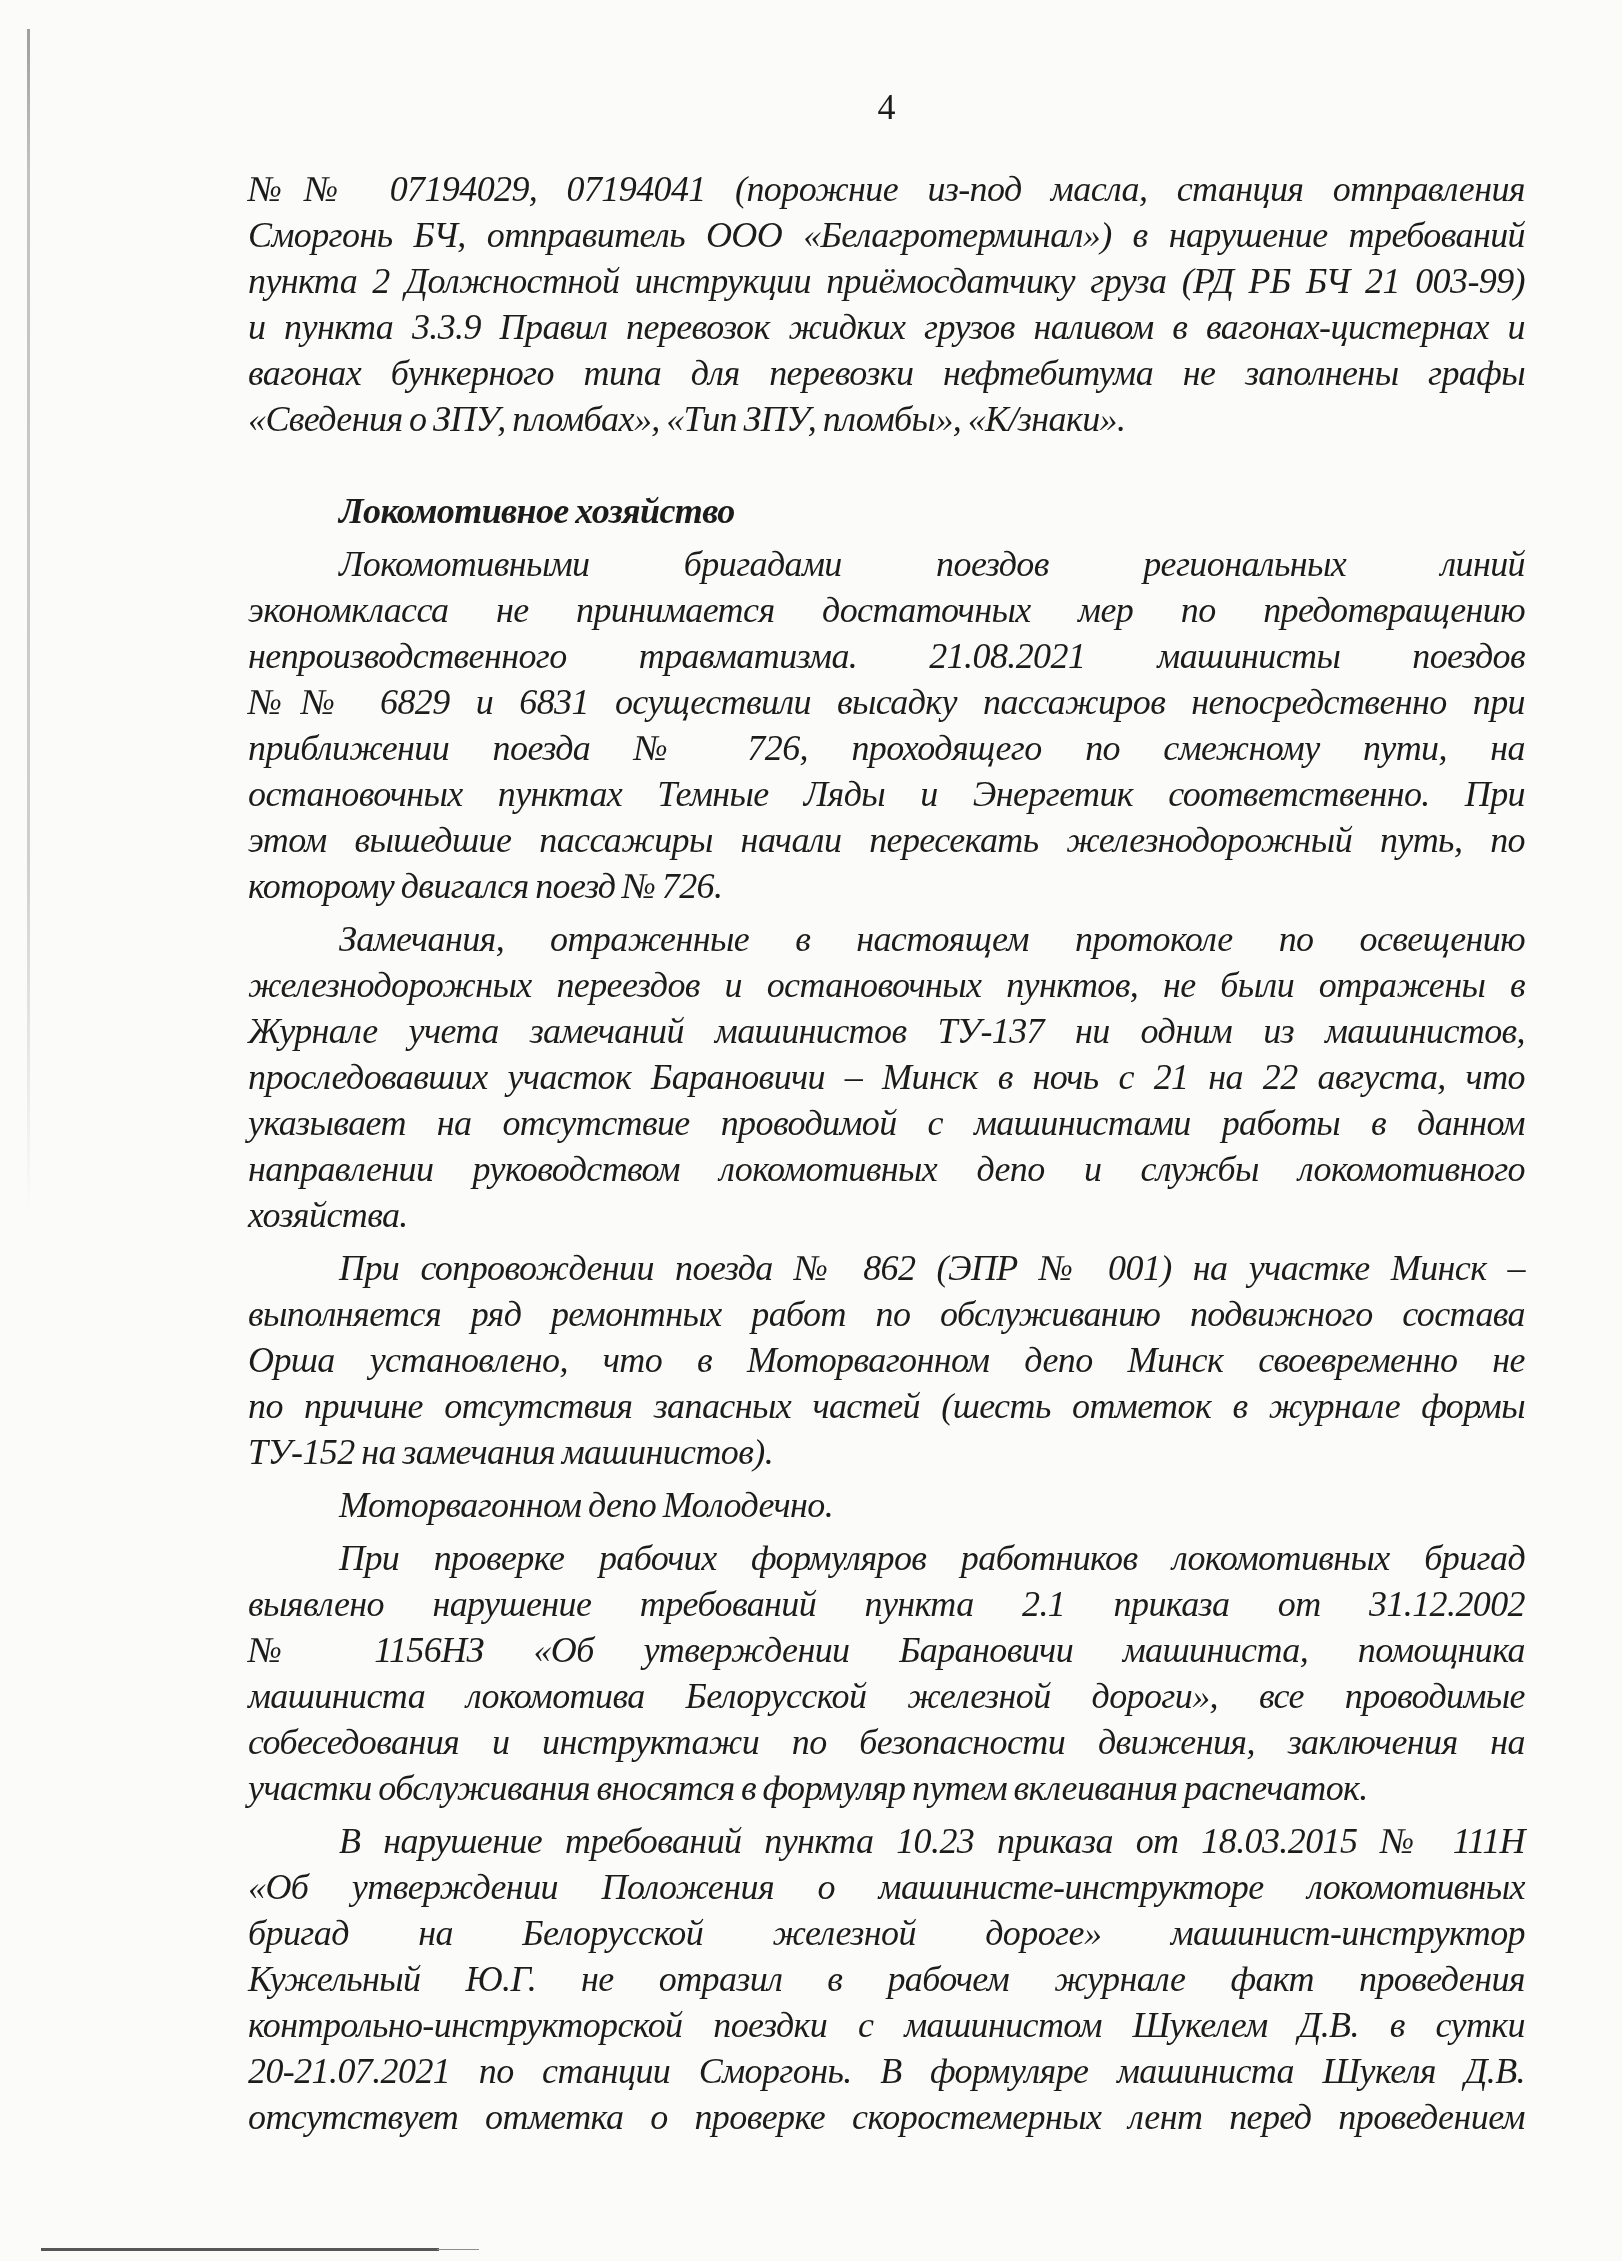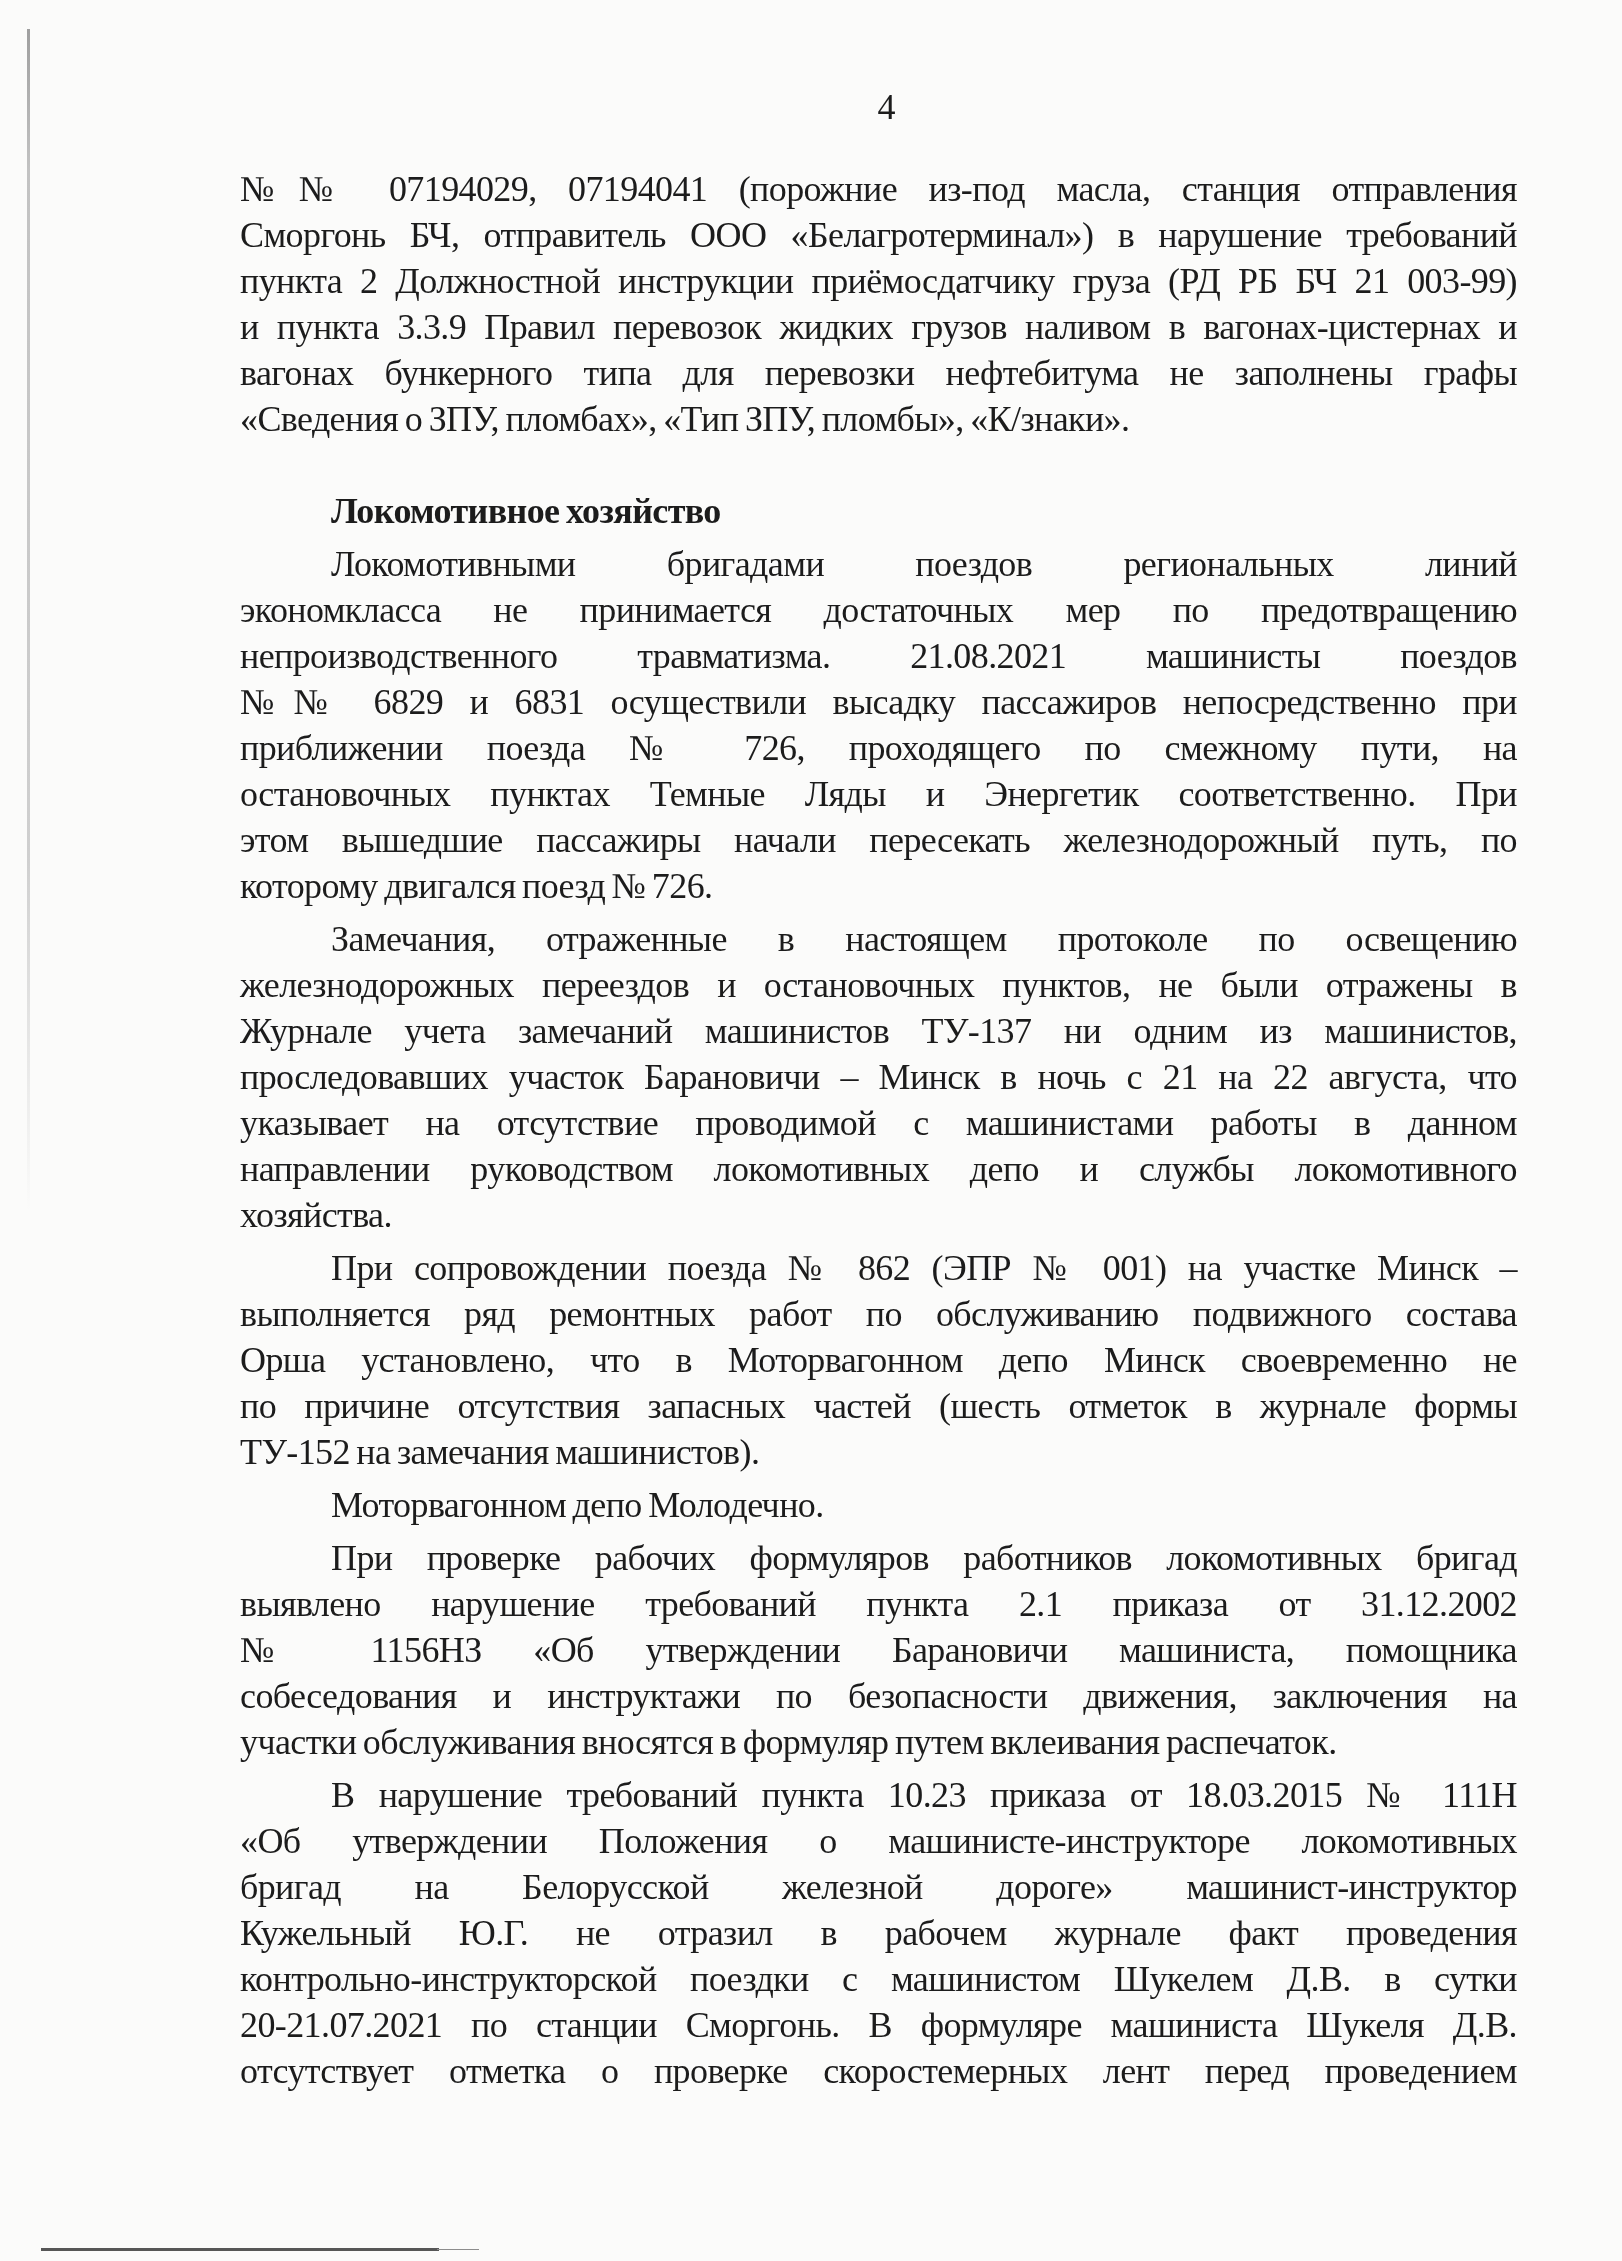--- a/index.html
+++ b/index.html
@@ -47,27 +47,28 @@
     position: absolute;
     left: 248px;
     top: 88px;
     width: 1277px;
     text-align: center;
     font-size: 36px;
     line-height: 38px;
   }
   .column {
     position: absolute;
-    left: 240px;
+    left: 248px;
     top: 166px;
     width: 1277px;
     font-size: 36px;
     line-height: 46px;
     letter-spacing: -0.6px;
     word-spacing: -1.9px;
+    font-style: italic;
   }
   .block { margin: 0; }
   .block.gap { margin-top: 46px; }
   .block.heading { font-weight: bold; }
   .ln {
     text-align: justify;
     text-align-last: justify;
     white-space: normal;
   }
   .ln.last { text-align-last: left; }
@@ -119,20 +120,21 @@
         <div class="ln">по причине отсутствия запасных частей (шесть отметок в журнале формы</div>
         <div class="ln last">ТУ-152 на замечания машинистов).</div>
       </div>
       <div class="block paragraph">
         <div class="ln indent last">Моторвагонном депо Молодечно.</div>
       </div>
       <div class="block paragraph">
         <div class="ln indent">При проверке рабочих формуляров работников локомотивных бригад</div>
         <div class="ln">выявлено нарушение требований пункта 2.1 приказа от 31.12.2002</div>
         <div class="ln">№ 1156НЗ «Об утверждении Барановичи машиниста, помощника</div>
+        <div class="ln">машиниста локомотива Белорусской железной дороги», все проводимые</div>
         <div class="ln">собеседования и инструктажи по безопасности движения, заключения на</div>
         <div class="ln last">участки обслуживания вносятся в формуляр путем вклеивания распечаток.</div>
       </div>
       <div class="block paragraph">
         <div class="ln indent">В нарушение требований пункта 10.23 приказа от 18.03.2015 № 111Н</div>
         <div class="ln">«Об утверждении Положения о машинисте-инструкторе локомотивных</div>
         <div class="ln">бригад на Белорусской железной дороге» машинист-инструктор</div>
         <div class="ln">Кужельный Ю.Г. не отразил в рабочем журнале факт проведения</div>
         <div class="ln">контрольно-инструкторской поездки с машинистом Шукелем Д.В. в сутки</div>
         <div class="ln">20-21.07.2021 по станции Сморгонь. В формуляре машиниста Шукеля Д.В.</div>

